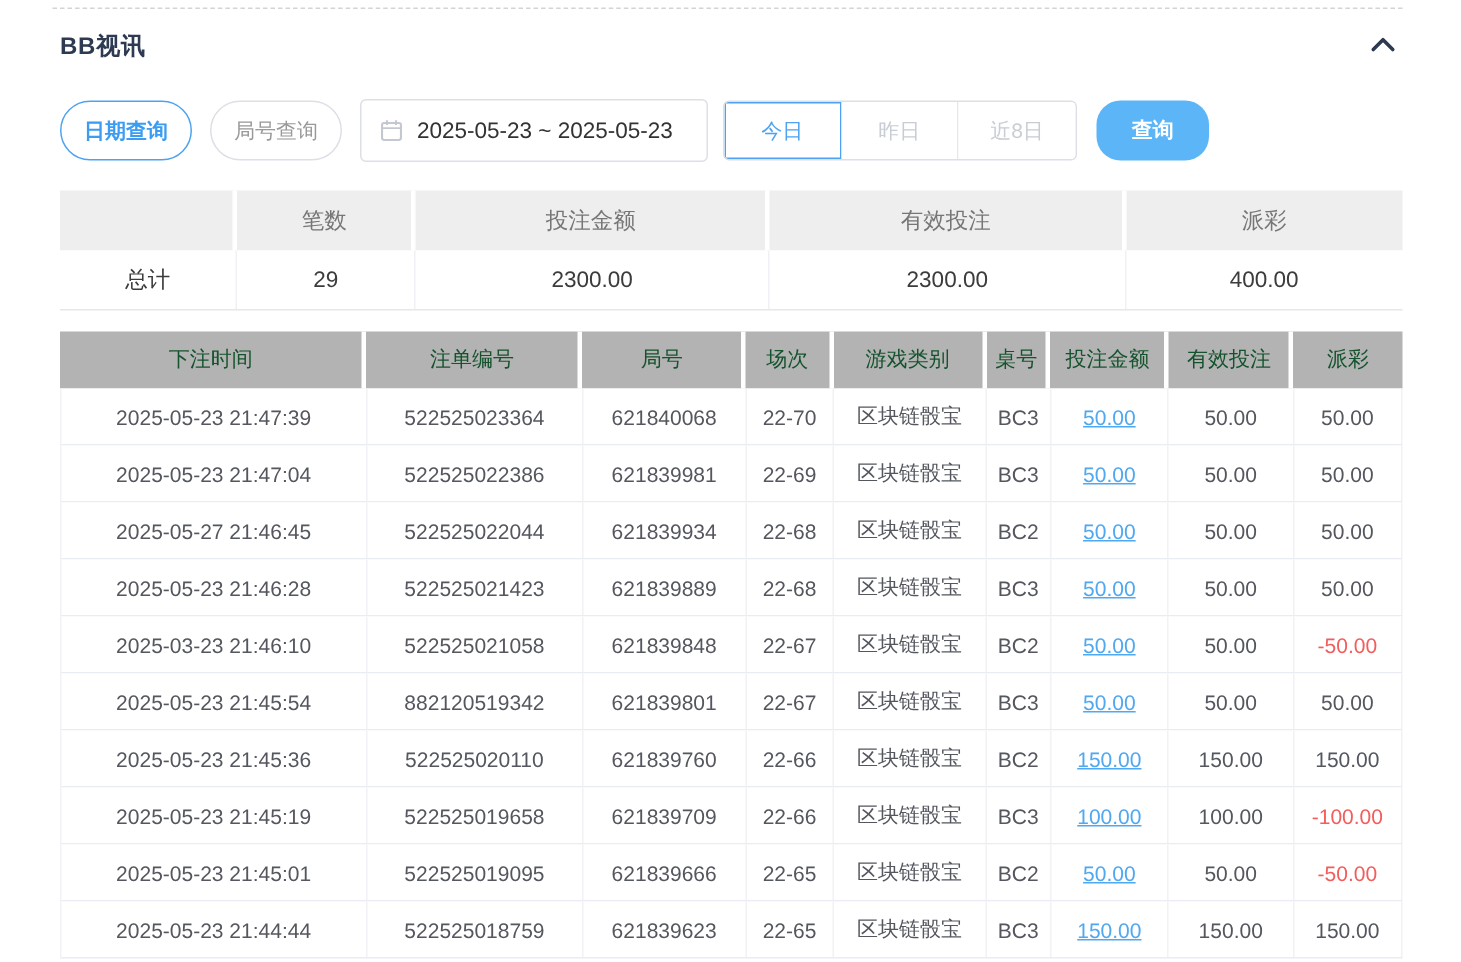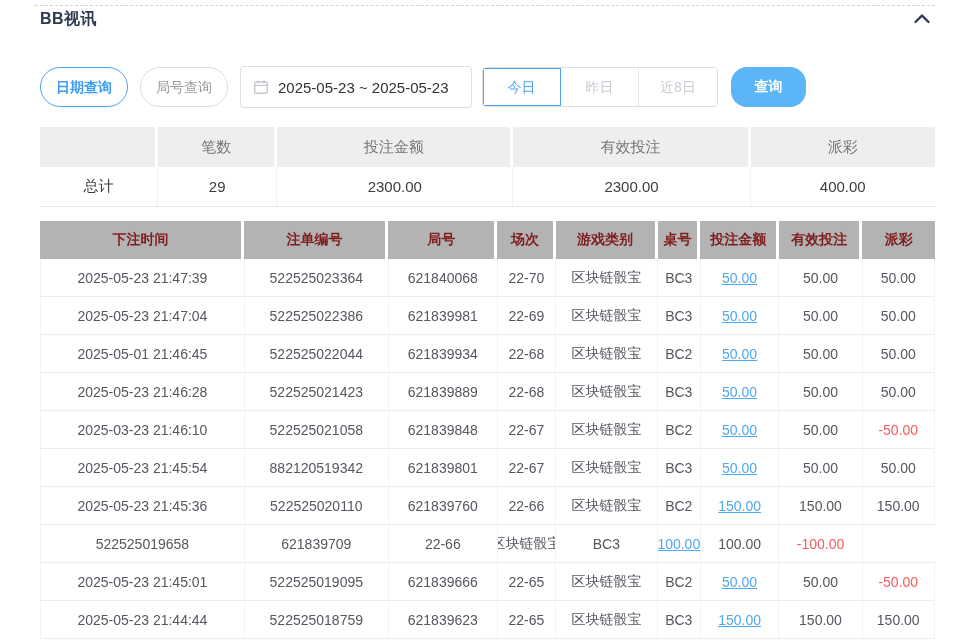--- a/index.html
+++ b/index.html
@@ -1,20 +1,20 @@
 <!DOCTYPE html>
 <html><head>
 <meta charset="utf-8">
 <style>
   * { margin:0; padding:0; box-sizing:border-box; }
   html,body { width:974px; height:641px; background:#fff; overflow:hidden;
     font-family:"Liberation Sans","DejaVu Sans",sans-serif; position:relative; }
   .dashed { position:absolute; top:5px; left:35px; width:900px;
     border-top:1px dashed #d4d4d4; }
-  .title-row { position:absolute; top:8px; left:40px; width:895px;
+  .title-row { position:absolute; top:20px; left:40px; width:895px;
     display:flex; justify-content:space-between; align-items:center; }
   .title { font-size:16px; font-weight:bold; color:#2e3a52; letter-spacing:.5px; }
   .collapse-btn { cursor:pointer; padding:2px 4px; display:flex; align-items:center; }
 
   
   .filter-bar { position:absolute; top:66px; left:40px; width:895px; height:42px; }
   .pill { position:absolute; top:1px; height:40px; line-height:38px; text-align:center;
     font-size:14px; border-radius:20px; background:#fff; cursor:pointer; }
   .pill-date { left:0; width:88px; border:1px solid #4da3f2; color:#3b9cf2; font-weight:bold; }
   .pill-round { left:100px; width:88px; border:1px solid #dcdfe6; color:#999; }
@@ -46,21 +46,21 @@
   .summary .row .cell:nth-child(1){ width:13.2%; }
   .summary .row .cell:nth-child(2){ width:13.3%; }
   .summary .row .cell:nth-child(3){ width:26.4%; }
   .summary .row .cell:nth-child(4){ width:26.5%; }
   .summary .row .cell:nth-child(5){ width:20.6%; }
 
   
   .dtable { position:absolute; top:221px; left:40px; width:895px; font-size:14px; }
   .dtable .row { display:flex; }
   .dhead { background:#b3b3b3; height:38px; }
-  .dhead .cell { color:#7f1d1d; font-weight:bold; border-right:3px solid #fff; }
+  .dhead .cell { color:#14532d; font-weight:normal; border-right:3px solid #fff; }
   .dhead .cell:last-child { border-right:none; }
   .drow { height:38px; background:#fff; border-bottom:1px solid #e9ecf2;
     border-left:1px solid #f0f2f6;text-align:right; }
   .drow .cell { color:#54575e; border-right:1px solid #f0f2f6; }
   .dtable .cell { display:flex; align-items:center; justify-content:center;
     white-space:nowrap; overflow:hidden; }
   .dtable .row .cell:nth-child(1){ width:22.8%; }
   .dtable .row .cell:nth-child(2){ width:16.1%; }
   .dtable .row .cell:nth-child(3){ width:12.2%; }
   .dtable .row .cell:nth-child(4){ width:6.5%; }
@@ -156,21 +156,21 @@
         <div class="cell">522525022386</div>
         <div class="cell">621839981</div>
         <div class="cell">22-69</div>
         <div class="cell">区块链骰宝</div>
         <div class="cell">BC3</div>
         <div class="cell link">50.00</div>
         <div class="cell">50.00</div>
         <div class="cell">50.00</div>
       </div>
       <div class="row drow">
-        <div class="cell">2025-05-01 21:46:45</div>
+        <div class="cell">2025-05-27 21:46:45</div>
         <div class="cell">522525022044</div>
         <div class="cell">621839934</div>
         <div class="cell">22-68</div>
         <div class="cell">区块链骰宝</div>
         <div class="cell">BC2</div>
         <div class="cell link">50.00</div>
         <div class="cell">50.00</div>
         <div class="cell">50.00</div>
       </div>
       <div class="row drow">
@@ -211,20 +211,21 @@
         <div class="cell">522525020110</div>
         <div class="cell">621839760</div>
         <div class="cell">22-66</div>
         <div class="cell">区块链骰宝</div>
         <div class="cell">BC2</div>
         <div class="cell link">150.00</div>
         <div class="cell">150.00</div>
         <div class="cell">150.00</div>
       </div>
       <div class="row drow">
+        <div class="cell">2025-05-23 21:45:19</div>
         <div class="cell">522525019658</div>
         <div class="cell">621839709</div>
         <div class="cell">22-66</div>
         <div class="cell">区块链骰宝</div>
         <div class="cell">BC3</div>
         <div class="cell link">100.00</div>
         <div class="cell">100.00</div>
         <div class="cell neg">-100.00</div>
       </div>
       <div class="row drow">

